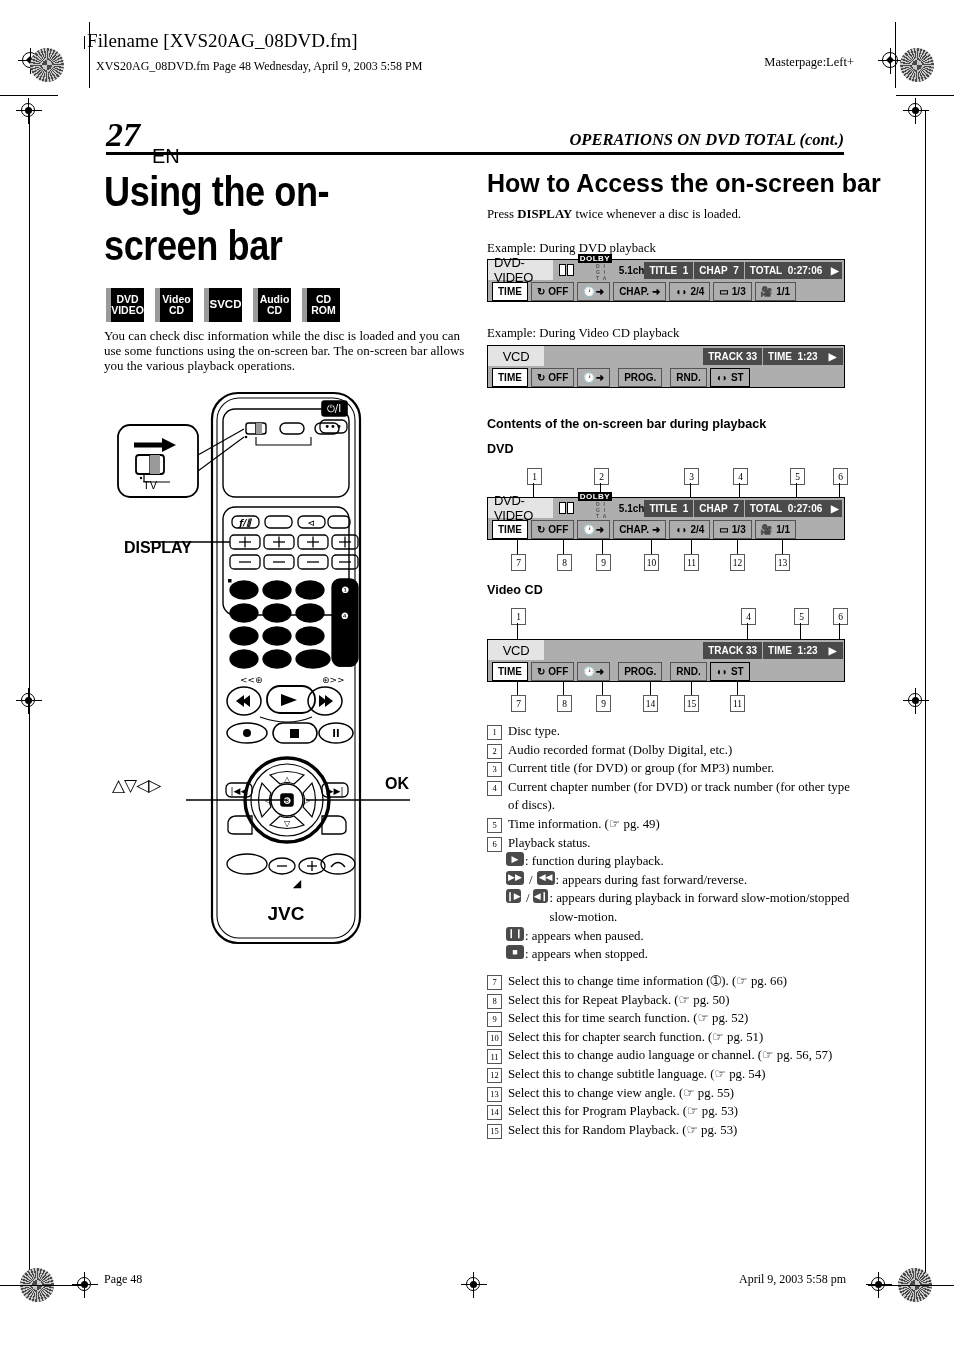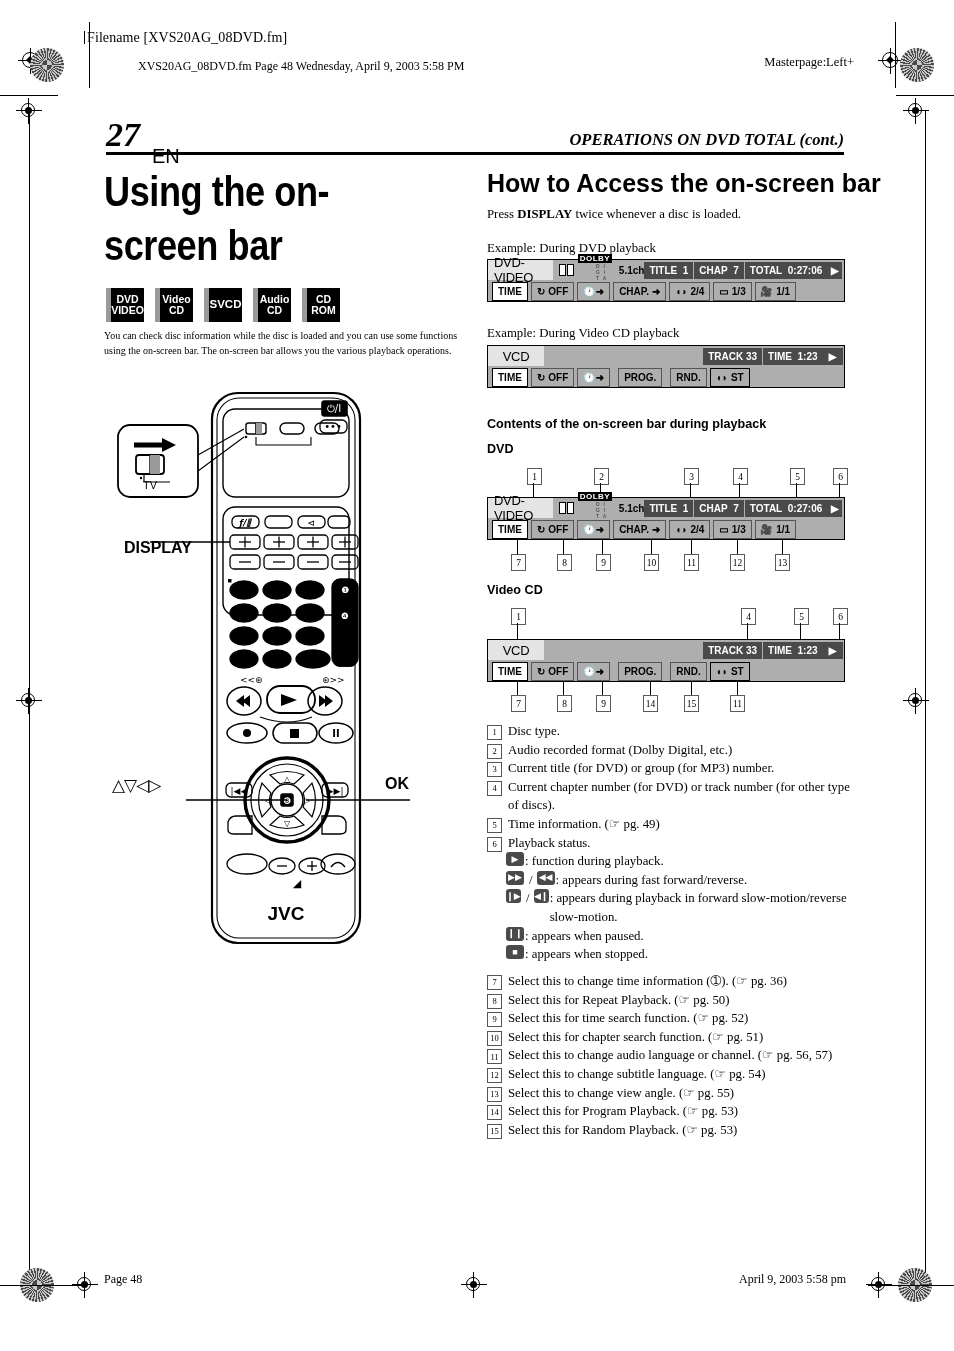--- a/index.html
+++ b/index.html
@@ -21,43 +21,43 @@
   .regx:after{content:"";position:absolute;left:12px;top:0;width:1.2px;height:26px;background:#000;}
   .regx .ring{position:absolute;left:4px;top:4px;width:16px;height:16px;border:1.2px solid #000;border-radius:50%;box-sizing:border-box;}
   .regx .dot{position:absolute;left:8px;top:8px;width:8px;height:8px;background:#000;border-radius:50%;
      clip-path:polygon(50% 0,100% 50%,50% 100%,0 50%);}
   .swatch{position:absolute;width:34px;height:34px;border-radius:50%;
      background:repeating-conic-gradient(#4a4a4a 0 6deg,#c9c9c9 6deg 12deg);}
   .vrule{position:absolute;background:#000;width:1.2px;}
   .hrule{position:absolute;background:#000;height:1.2px;}
 
   
-  .hdr-filename{position:absolute;left:84px;top:30px;font-family:"Liberation Serif",serif;font-size:14px;letter-spacing:.1px;}
+  .hdr-filename{position:absolute;left:84px;top:30px;font-family:"Liberation Serif",serif;font-size:19px;letter-spacing:.1px;}
   .hdr-filename .bar{display:inline-block;width:1px;height:13px;background:#000;vertical-align:-2px;margin-right:2px;}
-  .hdr-line2{position:absolute;left:96px;top:59px;font-family:"Liberation Serif",serif;font-size:12px;margin-left:42px;}
+  .hdr-line2{position:absolute;left:96px;top:59px;font-family:"Liberation Serif",serif;font-size:12px;}
   .hdr-master{position:absolute;right:100px;top:55px;font-family:"Liberation Serif",serif;font-size:12.5px;white-space:nowrap;}
 
   
   .pg-num{position:absolute;left:106px;top:118px;font-family:"Liberation Serif",serif;font-style:italic;font-weight:bold;font-size:34px;line-height:1;}
   .pg-en{position:absolute;left:152px;top:145px;font-family:Liberation Sans, sans-serif;font-size:20px;}
   .pg-run{position:absolute;right:110px;top:130px;font-family:"Liberation Serif",serif;font-style:italic;font-weight:bold;font-size:16.5px;}
   .rule-top{position:absolute;left:106px;top:152px;width:738px;height:2.6px;background:#000;}
 
   
   .title-main{position:absolute;left:104px;top:165px;width:350px;
      font-family:"Liberation Sans",sans-serif;font-weight:bold;font-size:42px;line-height:54px;
      letter-spacing:-0.5px;transform:scaleX(.86);transform-origin:0 0;}
   .disc-icons{position:absolute;left:106px;top:288px;display:flex;gap:11px;}
   .disc-ico{width:38px;height:34px;background:#000;color:#fff;border-left:5px solid #9a9a9a;
      display:flex;flex-direction:column;align-items:center;justify-content:center;
      font-weight:bold;font-size:10.5px;line-height:11.5px;text-align:center;box-sizing:border-box;}
   .disc-ico span{display:block;}
   .disc-ico.one{justify-content:center;font-size:11.5px;}
   .lead{position:absolute;left:104px;top:328px;width:366px;
-     font-family:"Liberation Serif",serif;font-size:10px;line-height:15.2px;}
+     font-family:"Liberation Serif",serif;font-size:13px;line-height:15.2px;}
 
   
   .remote-wrap{position:absolute;left:110px;top:385px;width:330px;height:580px;}
   .callout{position:absolute;font-family:"Liberation Sans",sans-serif;font-weight:bold;font-size:16px;}
   .arrows{position:absolute;font-size:17px;letter-spacing:-1px;}
 
   
   .h2{position:absolute;font-family:"Liberation Sans",sans-serif;font-weight:bold;font-size:25px;}
   .rtext{position:absolute;font-family:"Liberation Serif",serif;font-size:12.8px;line-height:16px;}
   .h3{position:absolute;font-family:"Liberation Sans",sans-serif;font-weight:bold;font-size:12.6px;}
@@ -603,36 +603,36 @@
   <div class="stat">
       <span class="pill">▶▶</span>
       <span style="margin:0 4px;">/</span>
       <span class="pill">◀◀</span>
       <span>: appears during fast forward/reverse.</span>
     </div>
   <div class="stat">
       <span class="pill">❙▶</span>
       <span style="margin:0 4px;">/</span>
       <span class="pill">◀❙</span>
-      <span>: appears during playback in forward slow-motion/reverse slow-motion.</span>
+      <span>: appears during playback in forward slow-motion/stopped slow-motion.</span>
     </div>
   <div class="stat">
       <span class="pill">❙❙</span>
       <span>: appears when paused.</span>
     </div>
   <div class="stat">
       <span class="pill">■</span>
       <span>: appears when stopped.</span>
     </div>
 </div>
 
 <div class="ilist" style="top:972px;">
   <div class="li">
       <span class="n">7</span>
-      <span class="t">Select this to change time information (➀). (☞ pg. 36)</span>
+      <span class="t">Select this to change time information (➀). (☞ pg. 66)</span>
     </div>
   <div class="li">
       <span class="n">8</span>
       <span class="t">Select this for Repeat Playback. (☞ pg. 50)</span>
     </div>
   <div class="li">
       <span class="n">9</span>
       <span class="t">Select this for time search function. (☞ pg. 52)</span>
     </div>
   <div class="li">

